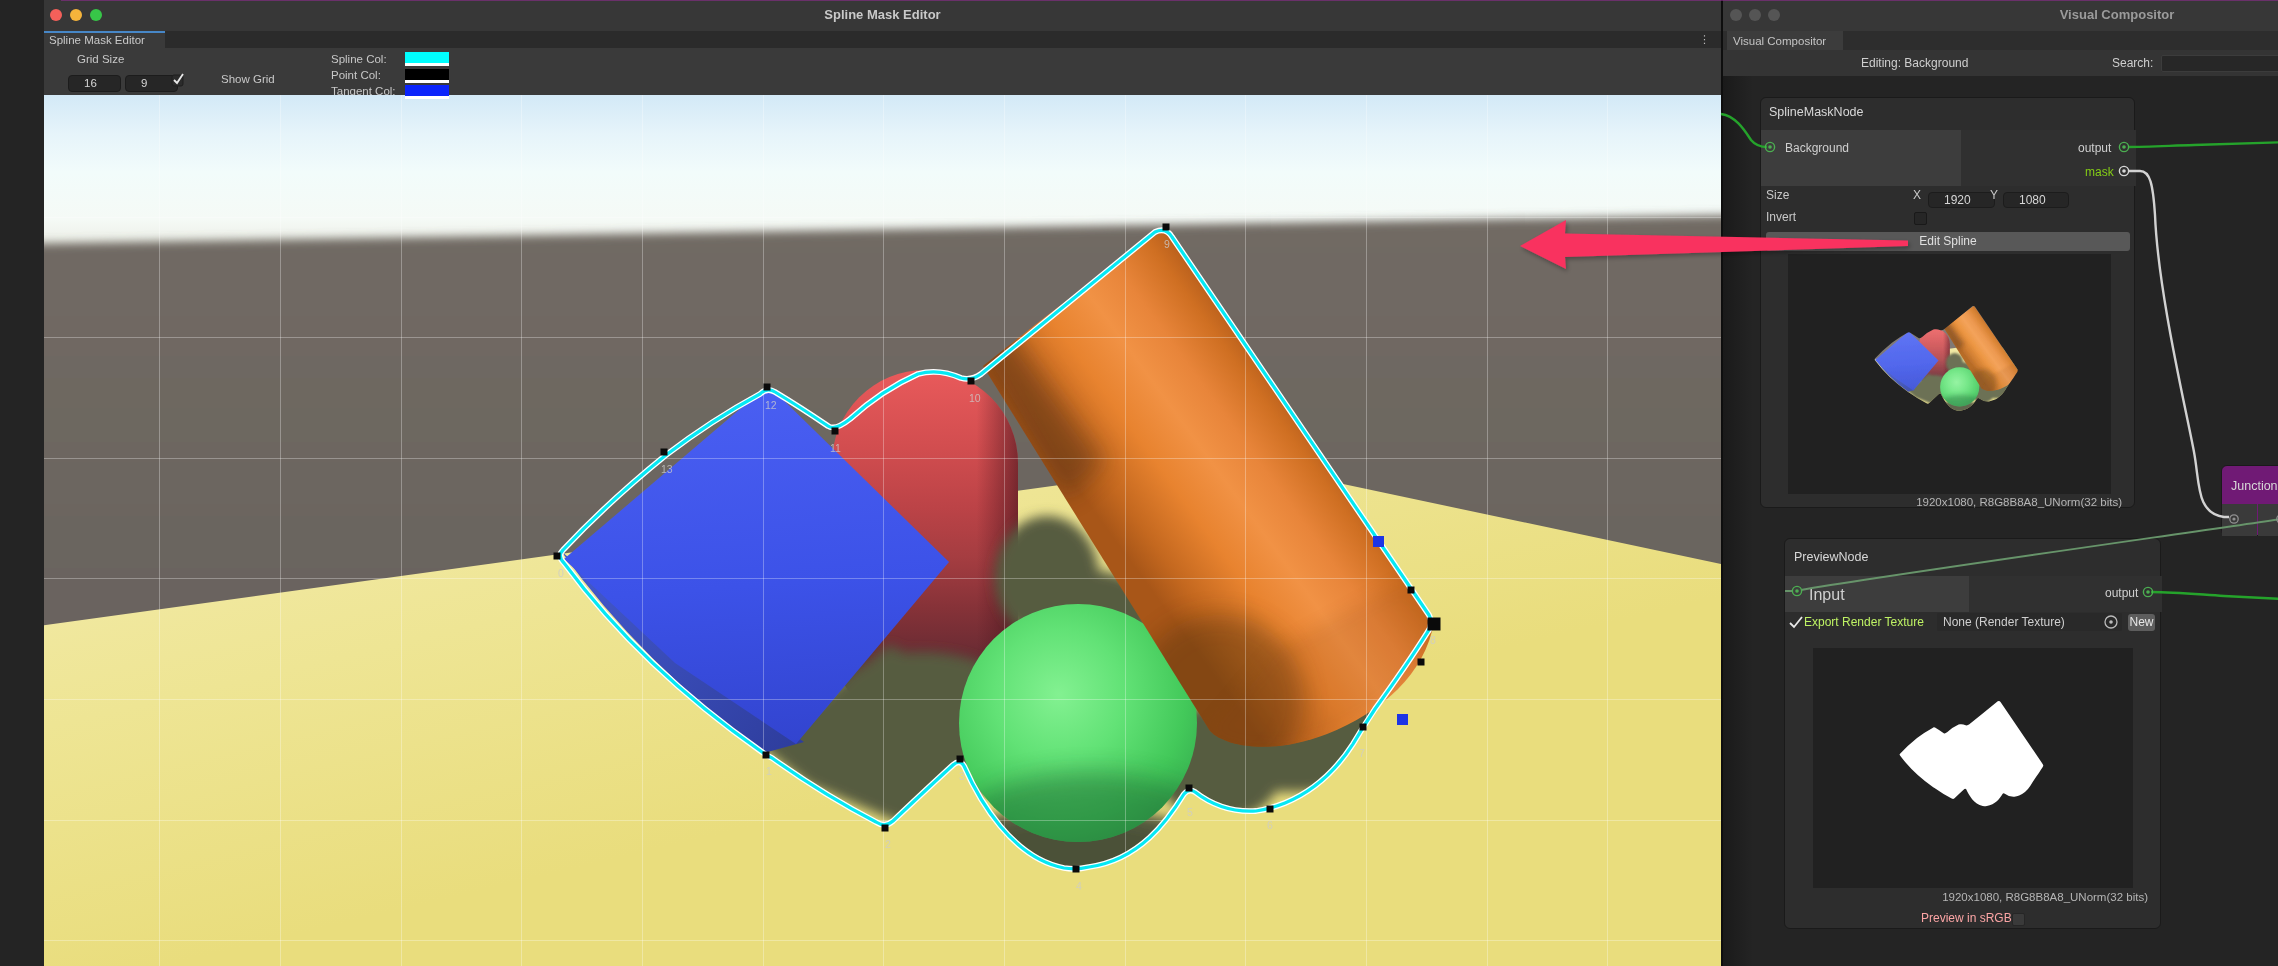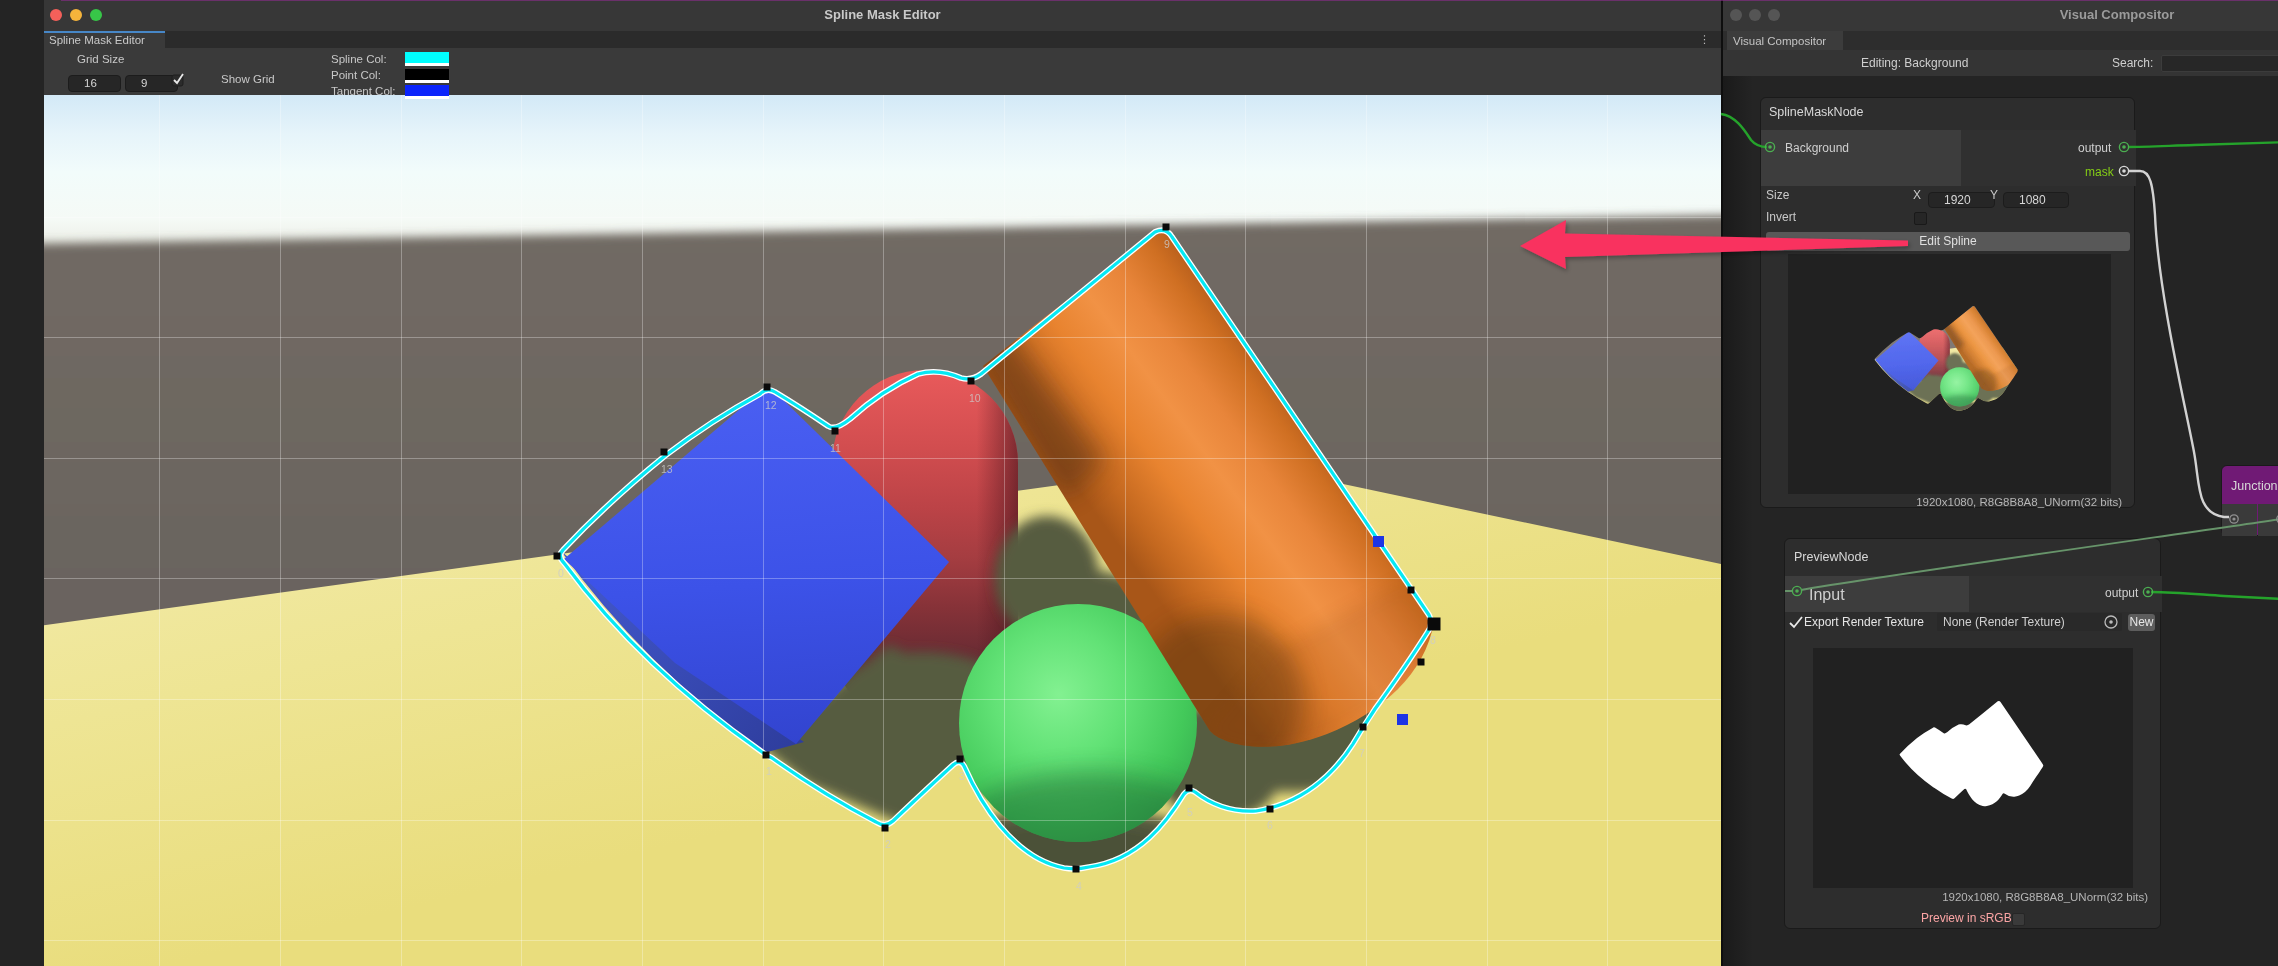--- a/index.html
+++ b/index.html
@@ -312,21 +312,21 @@
 
   <div class="abs" style="left:1740px;top:538px;width:377px;height:391px;background:#2d2d2d;border:1px solid #1a1a1a;border-radius:6px;box-sizing:border-box;">
     <div class="abs" style="left:9px;top:11px;color:#d8d8d8;font-size:12.5px;">PreviewNode</div>
     <div class="abs" style="left:0;top:37px;width:377px;height:36px;background:#303030;"></div>
     <div class="abs" style="left:0;top:37px;width:184px;height:36px;background:#3d3d3d;"></div>
     <div class="abs" style="left:24px;top:47px;color:#cfcfcf;font-size:16px;">Input</div>
     <div class="abs" style="left:320px;top:47px;color:#cfcfcf;font-size:12px;">output</div>
     <svg class="abs" style="left:3px;top:76px;" width="16" height="16">
           <path d="M2 8 L6 12 L14 2" stroke="#e8e8e8" stroke-width="1.8" fill="none"></path>
         </svg>
-    <div class="abs" style="left:19px;top:76px;color:#e5e5e5;font-size:12px;">Export Render Texture</div>
+    <div class="abs" style="left:19px;top:76px;color:#bef264;font-size:12px;">Export Render Texture</div>
     <div class="abs" style="left:152px;top:74px;width:185px;height:18px;background:#292929;border-radius:2px;color:#cfcfcf;font-size:12px;line-height:18px;padding-left:6px;box-sizing:border-box;">None (Render Texture)</div>
     <svg class="abs" style="left:318px;top:75px;" width="16" height="16">
           <circle cx="8" cy="8" r="6" fill="none" stroke="#bbbbbb" stroke-width="1.3"></circle>
           <circle cx="8" cy="8" r="1.8" fill="#bbbbbb"></circle>
         </svg>
     <div class="abs" style="left:343px;top:75px;width:27px;height:17px;background:#5d5d5d;border-radius:3px;text-align:center;color:#e8e8e8;font-size:12px;line-height:17px;">New</div>
 
     <svg class="abs" style="left:28px;top:109px;" width="320" height="240" viewBox="0 0 320 240">
       <rect x="0" y="0" width="320" height="240" fill="#212121"></rect>
       <g transform="translate(1.4,14.9) scale(0.165)">

